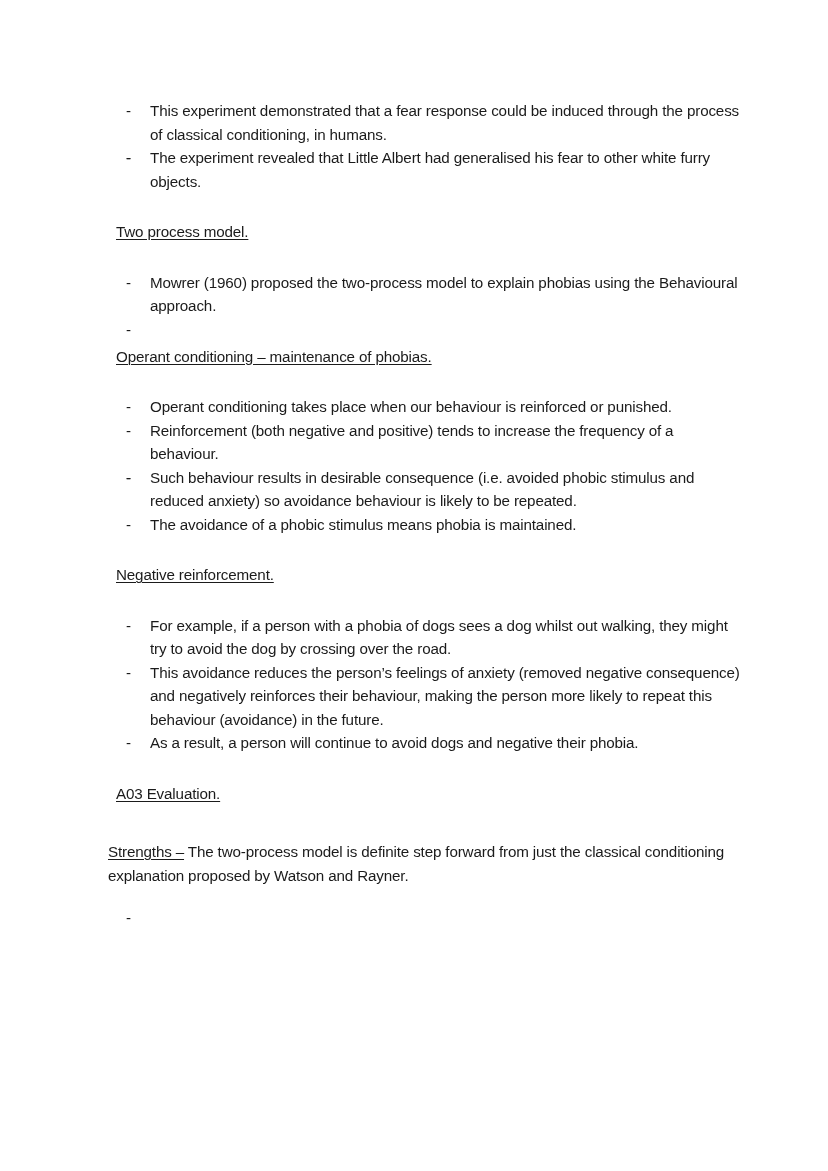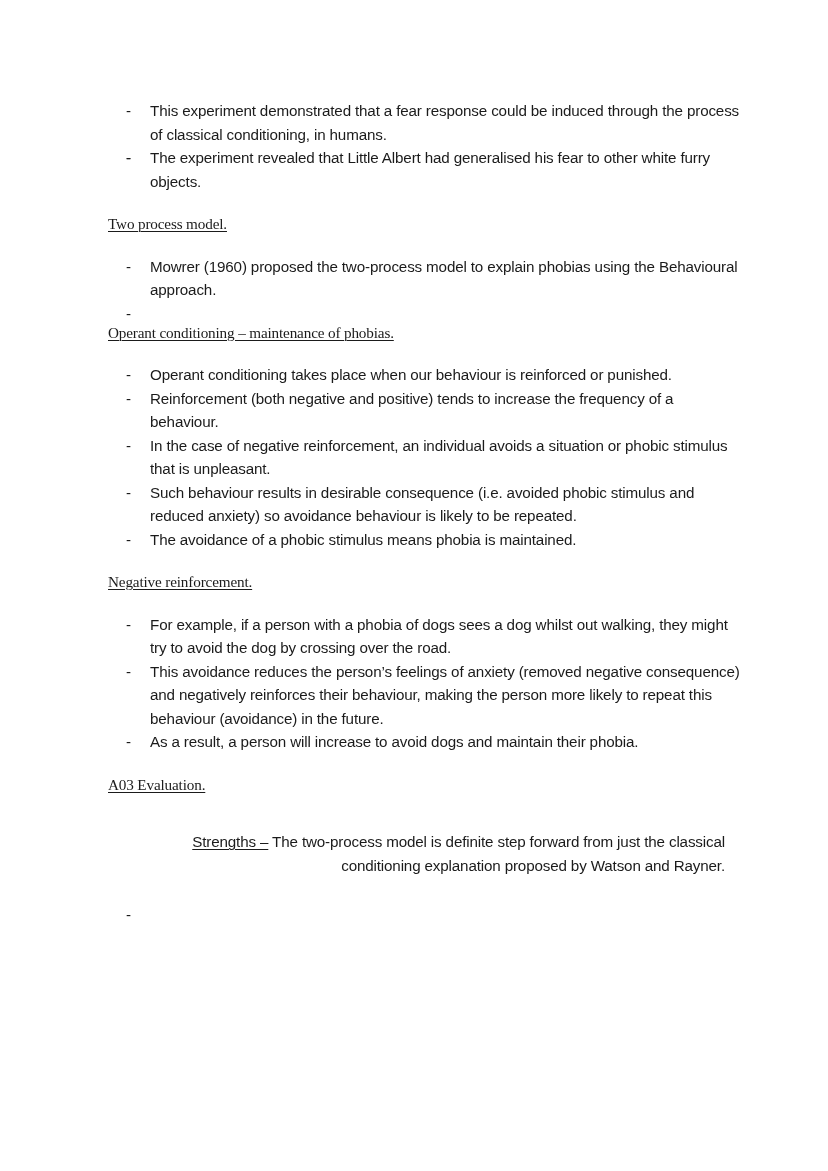--- a/index.html
+++ b/index.html
@@ -46,26 +46,25 @@
       position: absolute;
       left: 26px;
       top: 0;
     }
     .heading {
       text-decoration: underline;
       text-decoration-thickness: 1px;
       text-underline-offset: 2px;
     }
     .section-heading {
-      margin: 8px;
-      font-family: Liberation Serif, serif;
+      margin: 16px;
     }
     .gap-after-list { height: 11px; }
     .gap-after-heading { height: 11px; }
-    .para { margin: 15px; text-align: right; }
+    .para { margin: 8px; }
   </style>
 </head>
 <body>
 
 <div class="page">
   <div class="content">
 
     <ul class="dash-list">
       <li>
         <span class="dash">-</span>
@@ -104,21 +103,20 @@
       <li>
         <span class="dash">-</span>
         <span>Operant conditioning takes place when our behaviour is reinforced or punished.</span>
       </li>
       <li>
         <span class="dash">-</span>
         <span>Reinforcement (both negative and positive) tends to increase the frequency of a behaviour.</span>
       </li>
       <li>
         <span class="dash">-</span>
-        <span>In the case of negative reinforcement, an individual avoids a situation or phobic stimulus that is unpleasant.</span>
       </li>
       <li>
         <span class="dash">-</span>
         <span>Such behaviour results in desirable consequence (i.e. avoided phobic stimulus and reduced anxiety) so avoidance behaviour is likely to be repeated.</span>
       </li>
       <li>
         <span class="dash">-</span>
         <span>The avoidance of a phobic stimulus means phobia is maintained.</span>
       </li>
     </ul>
@@ -132,21 +130,21 @@
       <li>
         <span class="dash">-</span>
         <span>For example, if a person with a phobia of dogs sees a dog whilst out walking, they might try to avoid the dog by crossing over the road.</span>
       </li>
       <li>
         <span class="dash">-</span>
         <span>This avoidance reduces the person’s feelings of anxiety (removed negative consequence) and negatively reinforces their behaviour, making the person more likely to repeat this behaviour (avoidance) in the future.</span>
       </li>
       <li>
         <span class="dash">-</span>
-        <span>As a result, a person will increase to avoid dogs and maintain their phobia.</span>
+        <span>As a result, a person will continue to avoid dogs and negative their phobia.</span>
       </li>
     </ul>
     <div class="gap-after-list"></div>
 
     <p class="section-heading">
       <span class="heading">A03 Evaluation.</span>
     </p>
     <div class="gap-after-heading"></div>
 
     <p class="para"><span class="heading">Strengths –</span><span> The two-process model is definite step forward from just the classical conditioning explanation proposed by Watson and Rayner.</span></p>

